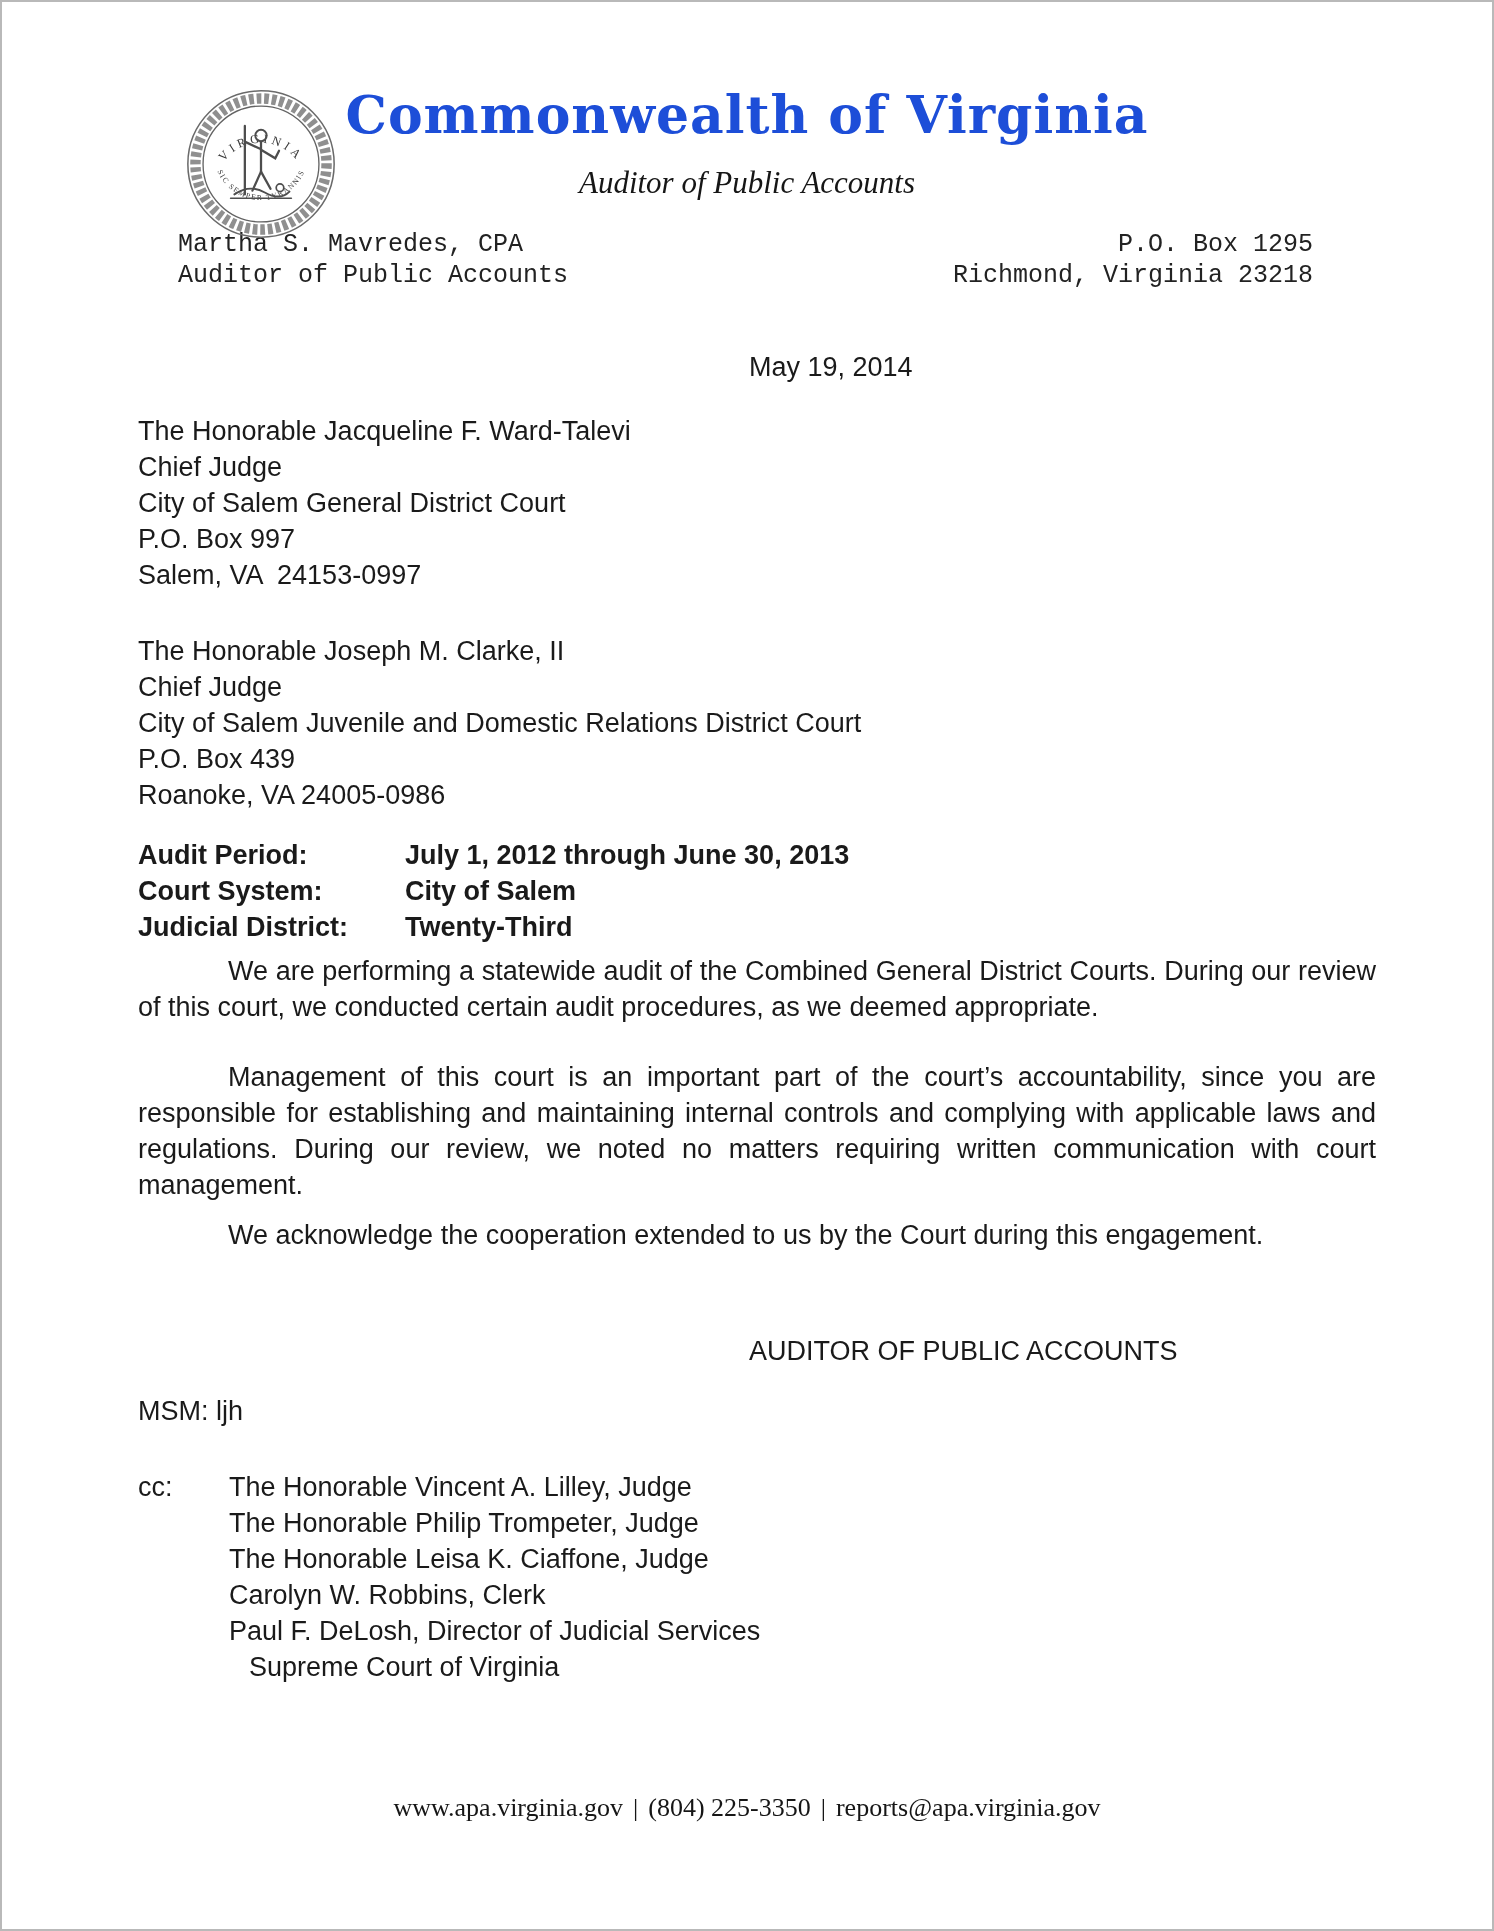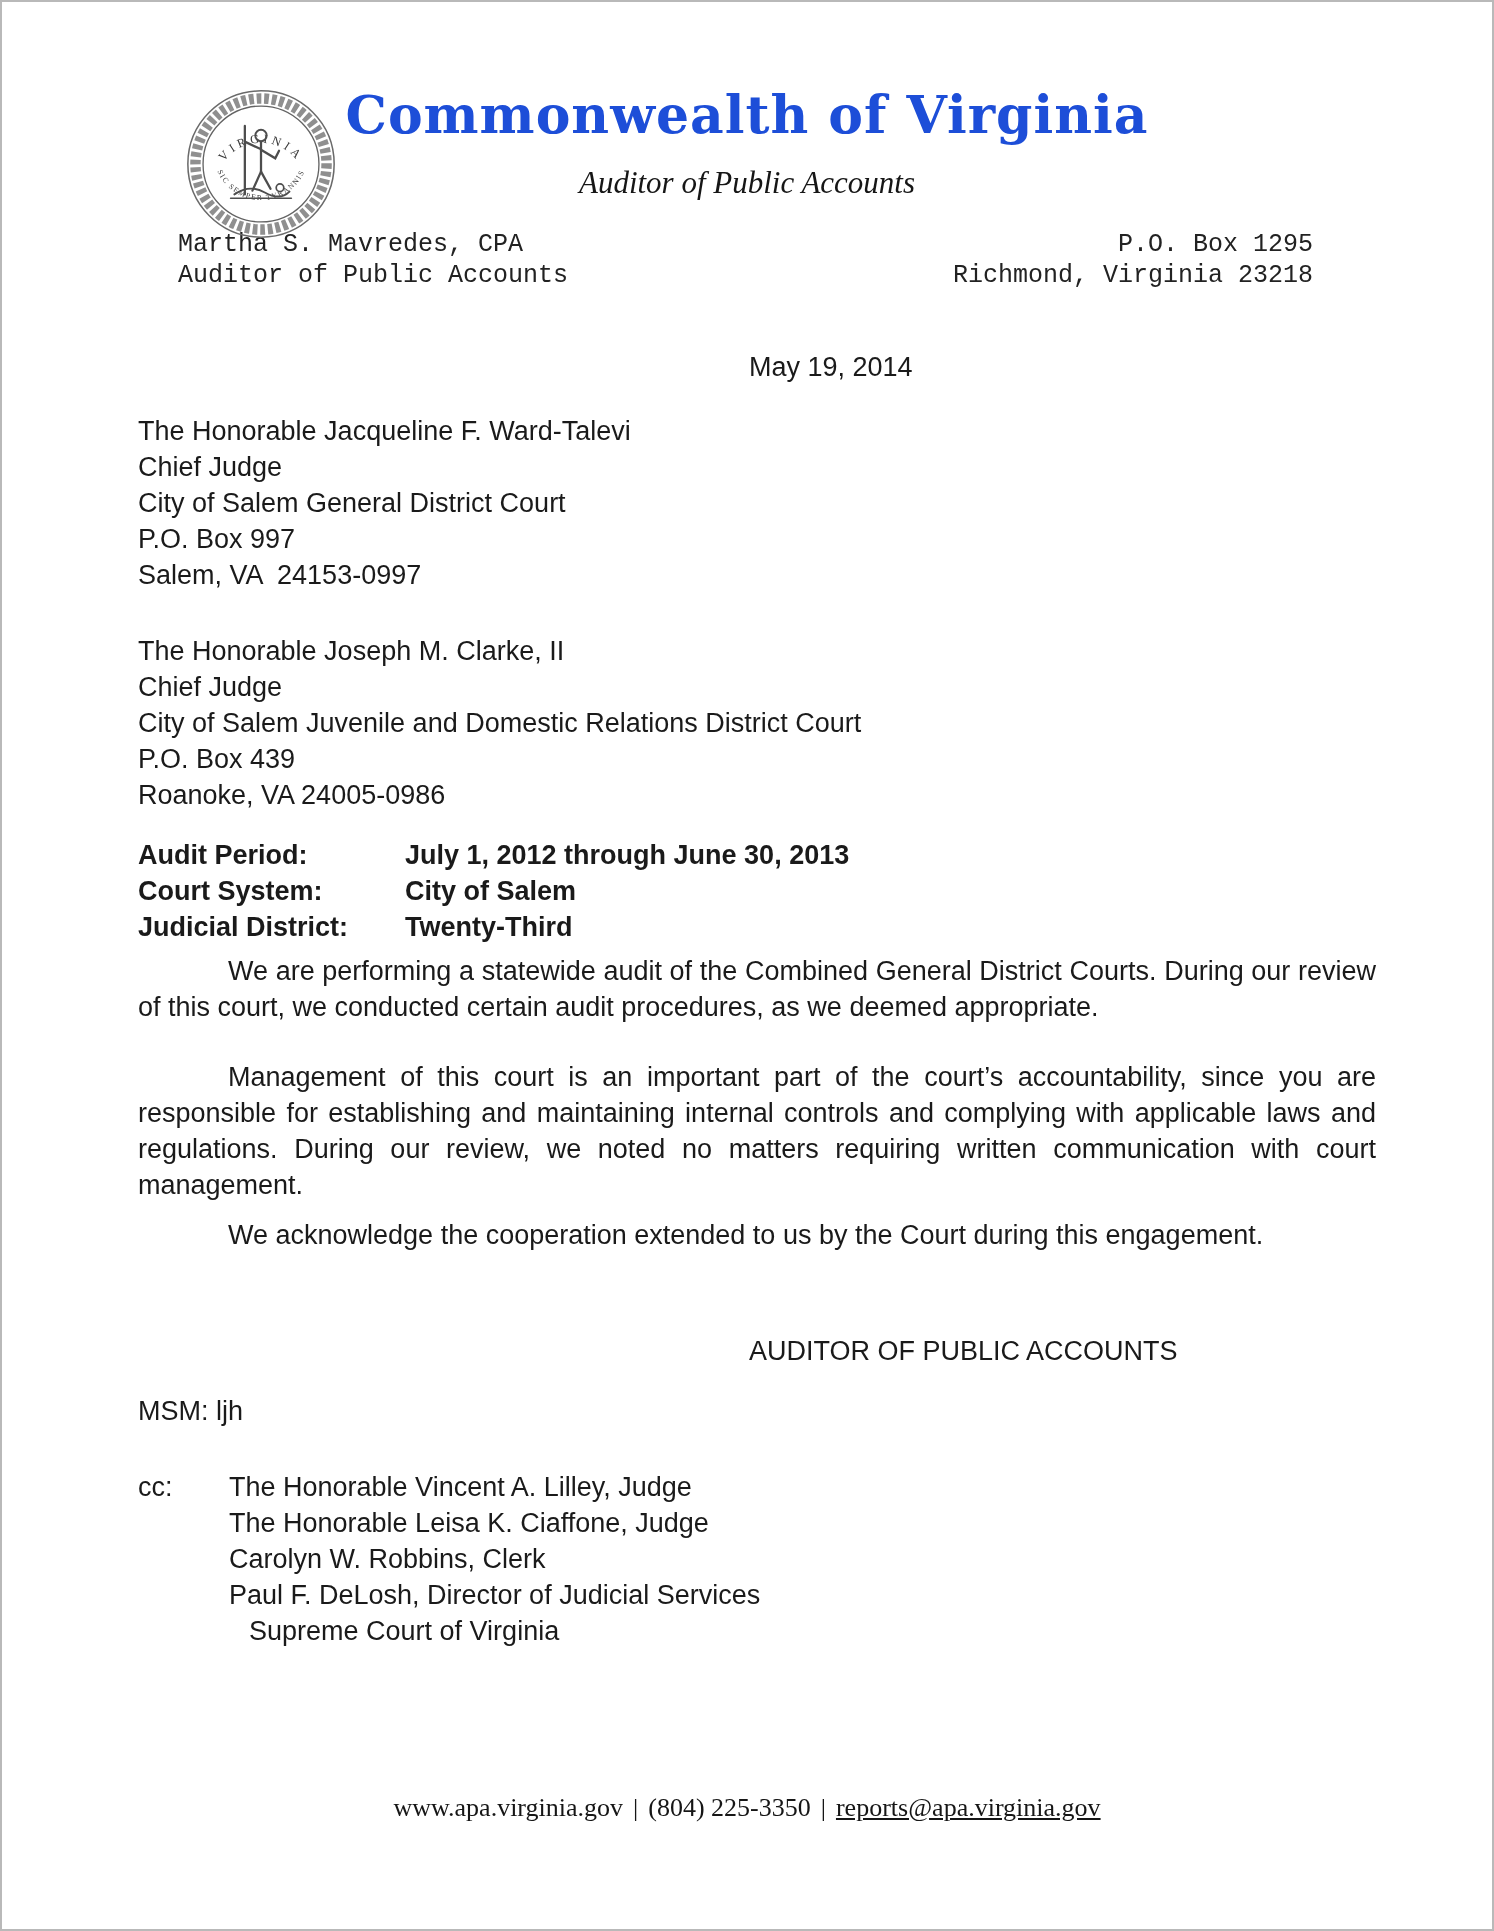--- a/index.html
+++ b/index.html
@@ -60,21 +60,21 @@
   .cc-label { width:91px; flex:0 0 91px; }
   .cc-sub { margin-left:20px; }
   
   .footer {
     position:absolute; left:0; right:0; bottom:106px;
     text-align:center;
     font-family:"Liberation Serif","DejaVu Serif",serif;
     font-size:26px; color:#161616;
   }
   .footer .sep { padding:0 10px; }
-  .footer .email { text-decoration:underline; }
+  .footer .email { }
   
   .seal text {
     font-family:"Liberation Serif","DejaVu Serif",serif;
     fill:#3a3a3a;
   }
 </style>
 </head>
 <body>
 
 <div class="page">
@@ -166,20 +166,21 @@
     <div class="paragraph p3">We acknowledge the cooperation extended to us by the Court during this engagement.</div>
 
     <div class="signature-line">AUDITOR OF PUBLIC ACCOUNTS</div>
 
     <div class="reference-line">MSM: ljh</div>
 
     <div class="cc-block">
       <div class="cc-label">cc:</div>
       <div class="cc-list">
         <div>The Honorable Vincent A. Lilley, Judge</div>
+        <div>The Honorable Philip Trompeter, Judge</div>
         <div>The Honorable Leisa K. Ciaffone, Judge</div>
         <div>Carolyn W. Robbins, Clerk</div>
         <div>Paul F. DeLosh, Director of Judicial Services</div>
         <div class="cc-sub">Supreme Court of Virginia</div>
       </div>
     </div>
 
   </div>
 
   <div class="footer">

